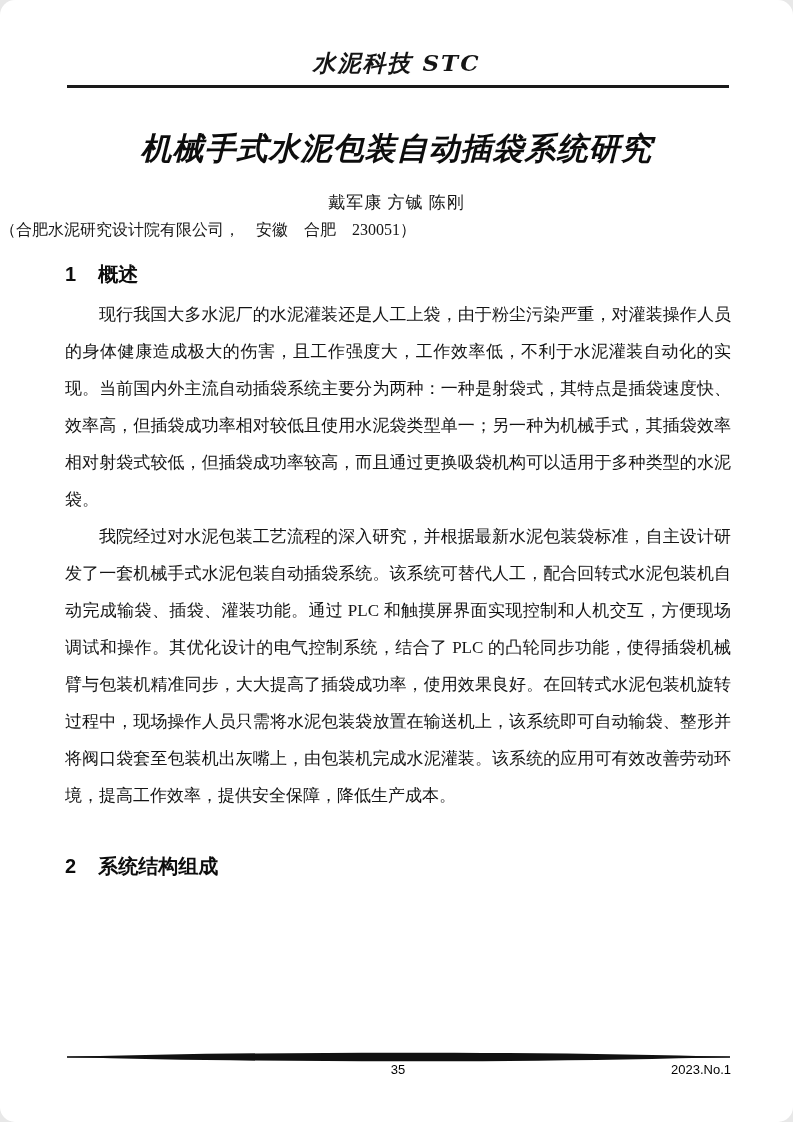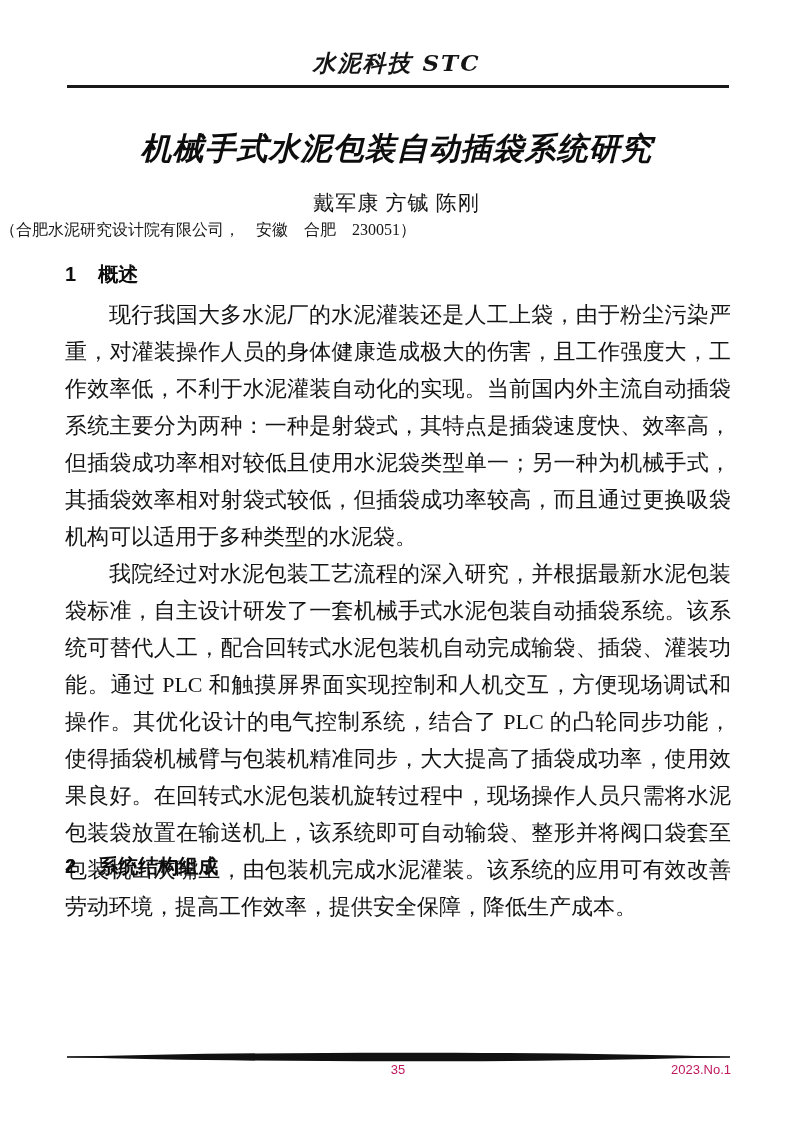--- a/index.html
+++ b/index.html
@@ -9,20 +9,21 @@
     font-family: "Liberation Serif", "DejaVu Serif", serif;
   }
   .page {
     position: relative;
     width: 793px;
     height: 1122px;
     margin: 0 auto;
     background: #ffffff;
     color: #111111;
     overflow: hidden;
+    border-radius: 15px;
   }
 
   
   .journal-header {
     position: absolute;
     top: 46px;
     left: 0;
     width: 793px;
     text-align: center;
     font-family: "DejaVu Serif", "Liberation Serif", serif;
@@ -56,21 +57,21 @@
     letter-spacing: 1px;
     color: #0d0d0d;
     font-style: italic;
   }
   .authors-line {
     position: absolute;
     top: 190px;
     left: 0;
     width: 793px;
     text-align: center;
-    font-size: 21px;
+    font-size: 17px;
     line-height: 26px;
     letter-spacing: 1px;
     color: #161616;
   }
   .affiliation-line {
     position: absolute;
     top: 216px;
     left: 0;
     width: 793px;
     text-align: left;
@@ -92,21 +93,21 @@
   }
   .section-heading .sec-num { display: inline-block; margin-right: 22px; }
   #sec1-heading { top: 259px; }
   #sec2-heading { top: 851px; }
 
   
   .body-block {
     position: absolute;
     left: 65px;
     width: 666px;
-    font-size: 22px;
+    font-size: 17px;
     line-height: 37px;
     color: #141414;
     text-align: justify;
     text-align-last: left;
   }
   .body-block p {
     margin: 0;
     text-indent: 2em;
   }
   #body-block-1 { top: 296px; }
@@ -122,21 +123,21 @@
   }
   .footer-row {
     position: absolute;
     top: 1060px;
     left: 65px;
     width: 666px;
     height: 20px;
     font-family: "Liberation Sans", "DejaVu Sans", sans-serif;
     font-size: 13px;
     line-height: 20px;
-    color: #be185d;
+    color: #000000;
   }
   .footer-page-number {
     position: absolute;
     left: 0;
     width: 666px;
     text-align: center;
   }
   .footer-issue {
     position: absolute;
     right: 0;

